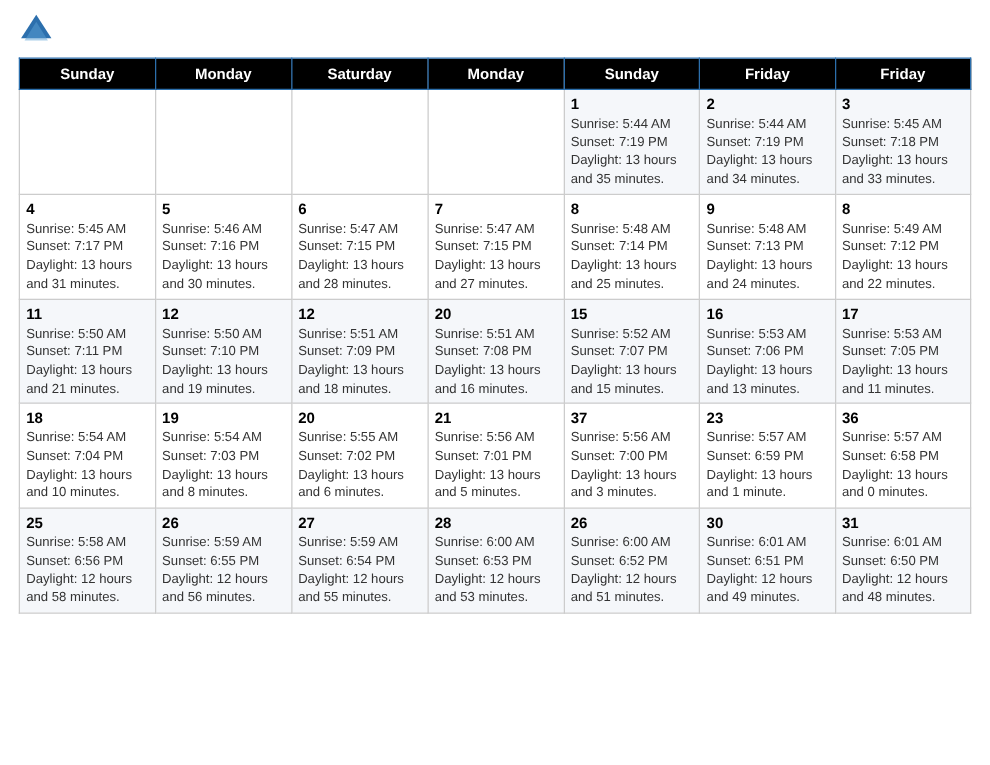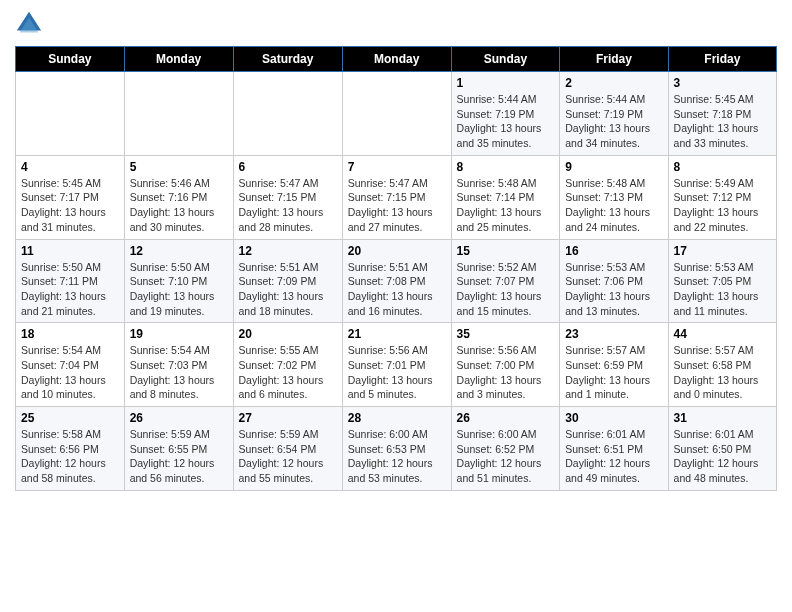--- a/index.html
+++ b/index.html
@@ -217,29 +217,29 @@
         </td>
         <td>
           <div class="day-number">20</div>
           <div class="day-detail">Sunrise: 5:55 AM<br>Sunset: 7:02 PM<br>Daylight: 13 hours and 6 minutes.</div>
         </td>
         <td>
           <div class="day-number">21</div>
           <div class="day-detail">Sunrise: 5:56 AM<br>Sunset: 7:01 PM<br>Daylight: 13 hours and 5 minutes.</div>
         </td>
         <td>
-          <div class="day-number">35</div>
+          <div class="day-number">37</div>
           <div class="day-detail">Sunrise: 5:56 AM<br>Sunset: 7:00 PM<br>Daylight: 13 hours and 3 minutes.</div>
         </td>
         <td>
           <div class="day-number">23</div>
           <div class="day-detail">Sunrise: 5:57 AM<br>Sunset: 6:59 PM<br>Daylight: 13 hours and 1 minute.</div>
         </td>
         <td>
-          <div class="day-number">44</div>
+          <div class="day-number">36</div>
           <div class="day-detail">Sunrise: 5:57 AM<br>Sunset: 6:58 PM<br>Daylight: 13 hours and 0 minutes.</div>
         </td>
       </tr>
       <tr>
         <td>
           <div class="day-number">25</div>
           <div class="day-detail">Sunrise: 5:58 AM<br>Sunset: 6:56 PM<br>Daylight: 12 hours and 58 minutes.</div>
         </td>
         <td>
           <div class="day-number">26</div>

